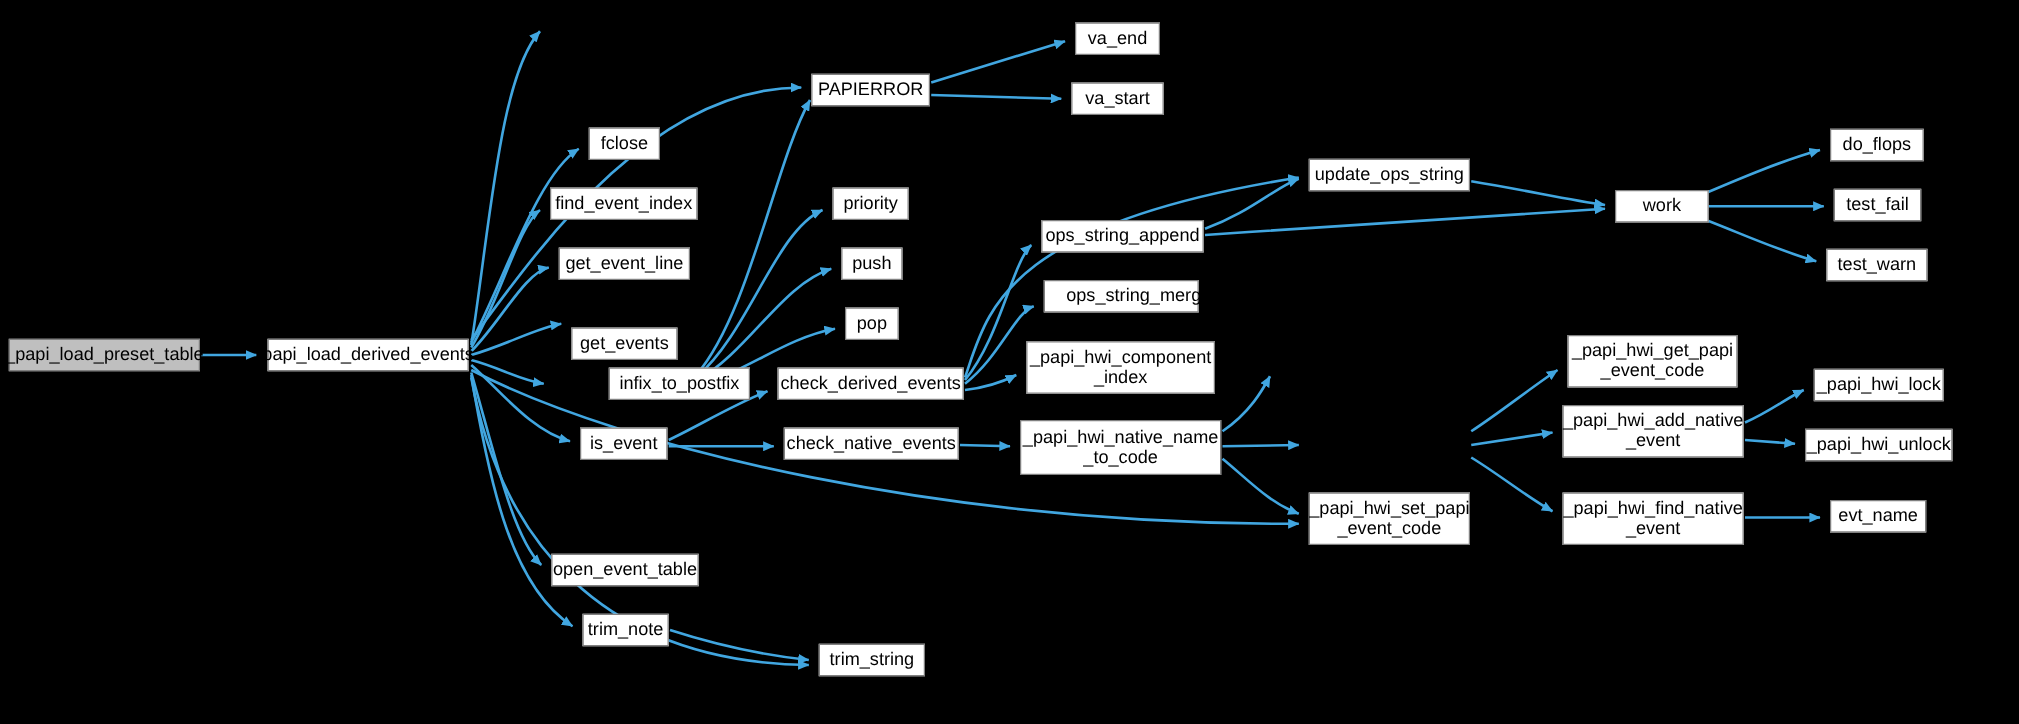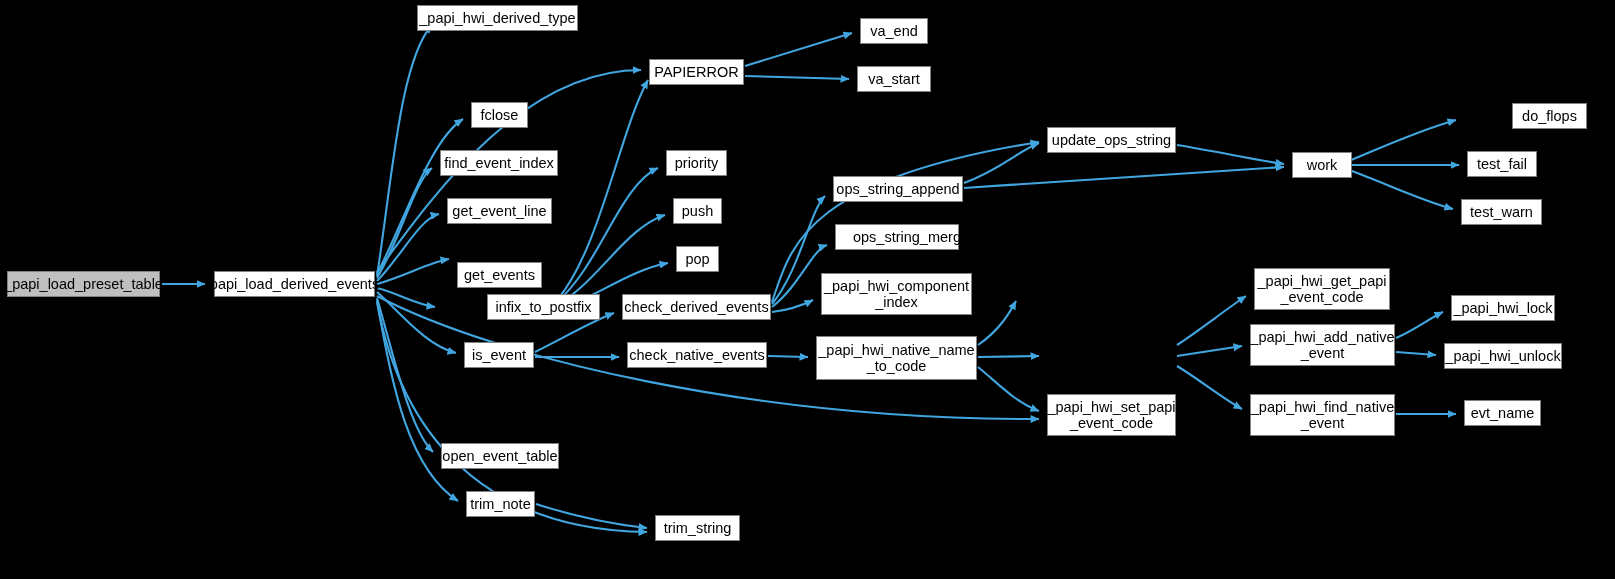--- a/index.html
+++ b/index.html
@@ -113,21 +113,20 @@
       <path d="M1396,414 L1456,414"></path>
 
       <path d="M536,504 C570,515 610,524 647,528"></path>
     </g>
   </svg>
 
   <div class="node root" style="left:7px; top:271px; width:153px; height:26px;">_papi_load_preset_table</div>
 
   <div class="node" style="left:214px; top:271px; width:161px; height:26px;">papi_load_derived_events</div>
 
-  <div class="node" style="left:417px; top:5px; width:161px; height:26px;">_papi_hwi_derived_type</div>
 
   <div class="node" style="left:649px; top:59px; width:95px; height:26px;">PAPIERROR</div>
 
   <div class="node" style="left:860px; top:18px; width:68px; height:26px;">va_end</div>
 
   <div class="node" style="left:857px; top:66px; width:74px; height:26px;">va_start</div>
 
   <div class="node" style="left:471px; top:102px; width:57px; height:26px;">fclose</div>
 
   <div class="node" style="left:440px; top:150px; width:118px; height:26px;">find_event_index</div>
@@ -166,23 +165,23 @@
   <div class="node" style="left:816px; top:336px; width:161px; height:44px;">_papi_hwi_native_name
 _to_code</div>
 
   <div class="node" style="left:1047px; top:127px; width:129px; height:26px;">update_ops_string</div>
 
 
 
   <div class="node" style="left:1047px; top:394px; width:129px; height:42px;">_papi_hwi_set_papi
 _event_code</div>
 
-  <div class="node" style="left:1292px; top:152px; width:60px; height:26px;">work</div>
-
-  <div class="node" style="left:1464px; top:103px; width:75px; height:26px;margin-left:48px;">do_flops</div>
+  <div class="node" style="left:1292px; top:152px; width:75px; height:26px;">work</div>
+
+  <div class="node" style="left:1464px; top:103px; width:75px; height:26px;">do_flops</div>
 
   <div class="node" style="left:1467px; top:151px; width:70px; height:26px;">test_fail</div>
 
   <div class="node" style="left:1461px; top:199px; width:81px; height:26px;">test_warn</div>
 
   <div class="node" style="left:1254px; top:268px; width:136px; height:42px;">_papi_hwi_get_papi
 _event_code</div>
 
   <div class="node" style="left:1250px; top:324px; width:145px; height:42px;">_papi_hwi_add_native
 _event</div>

